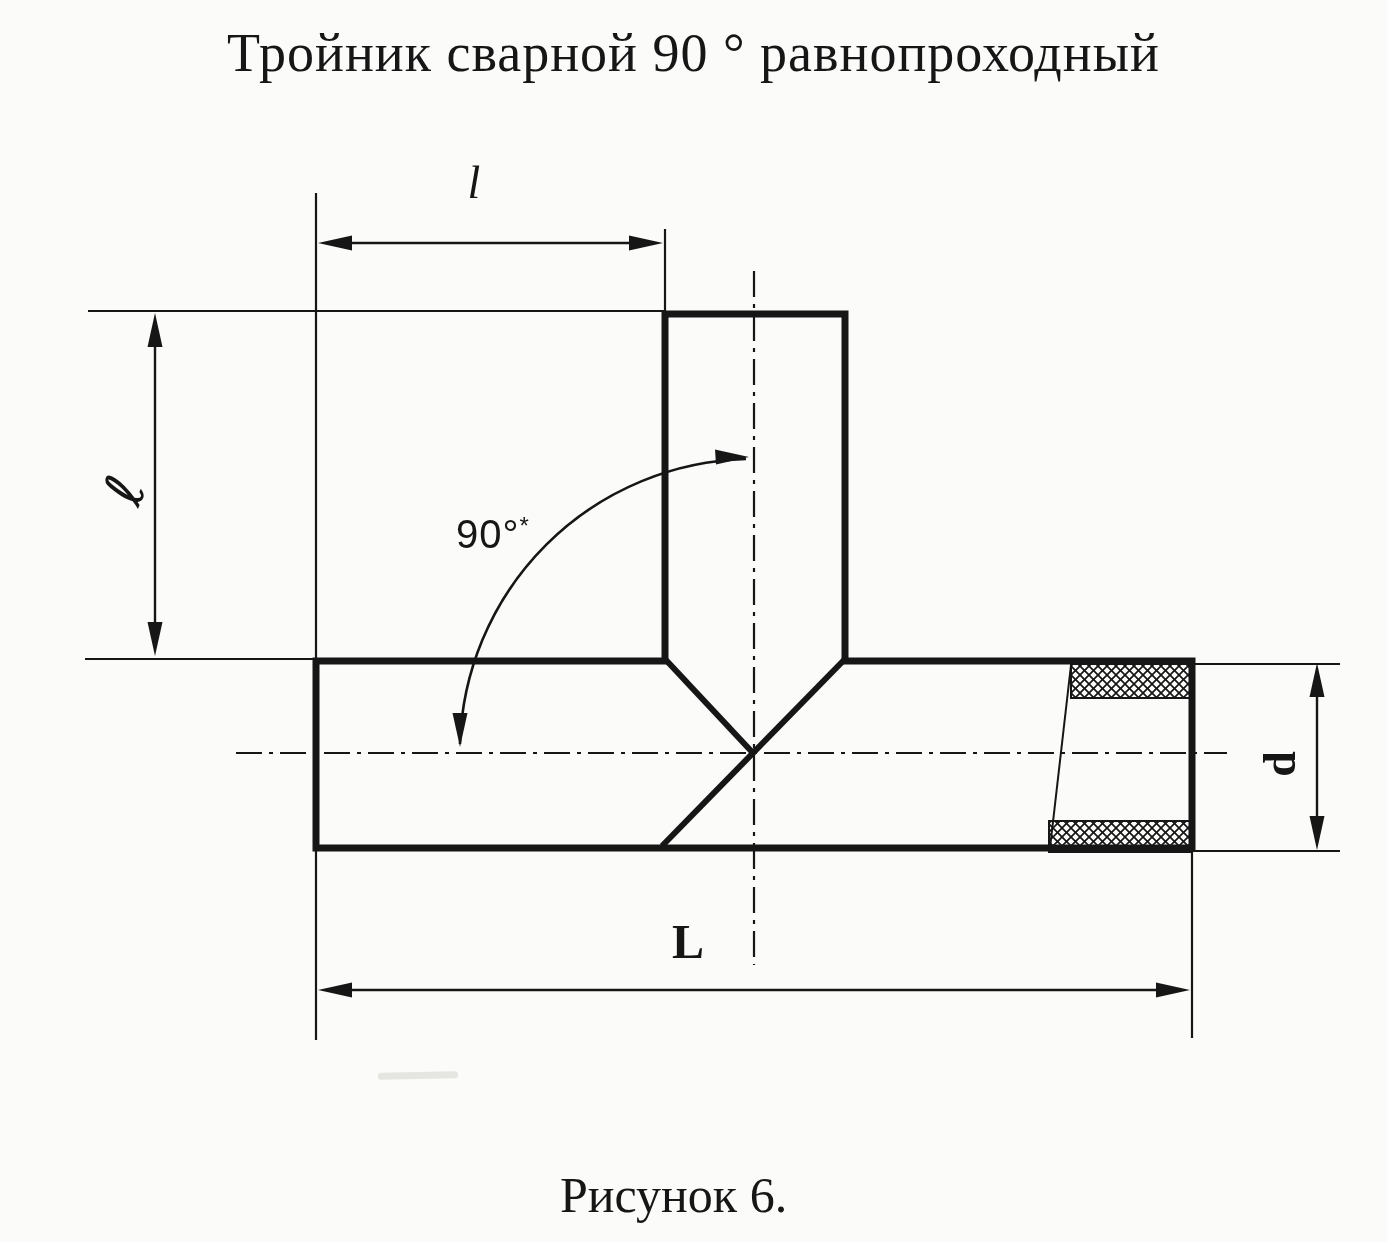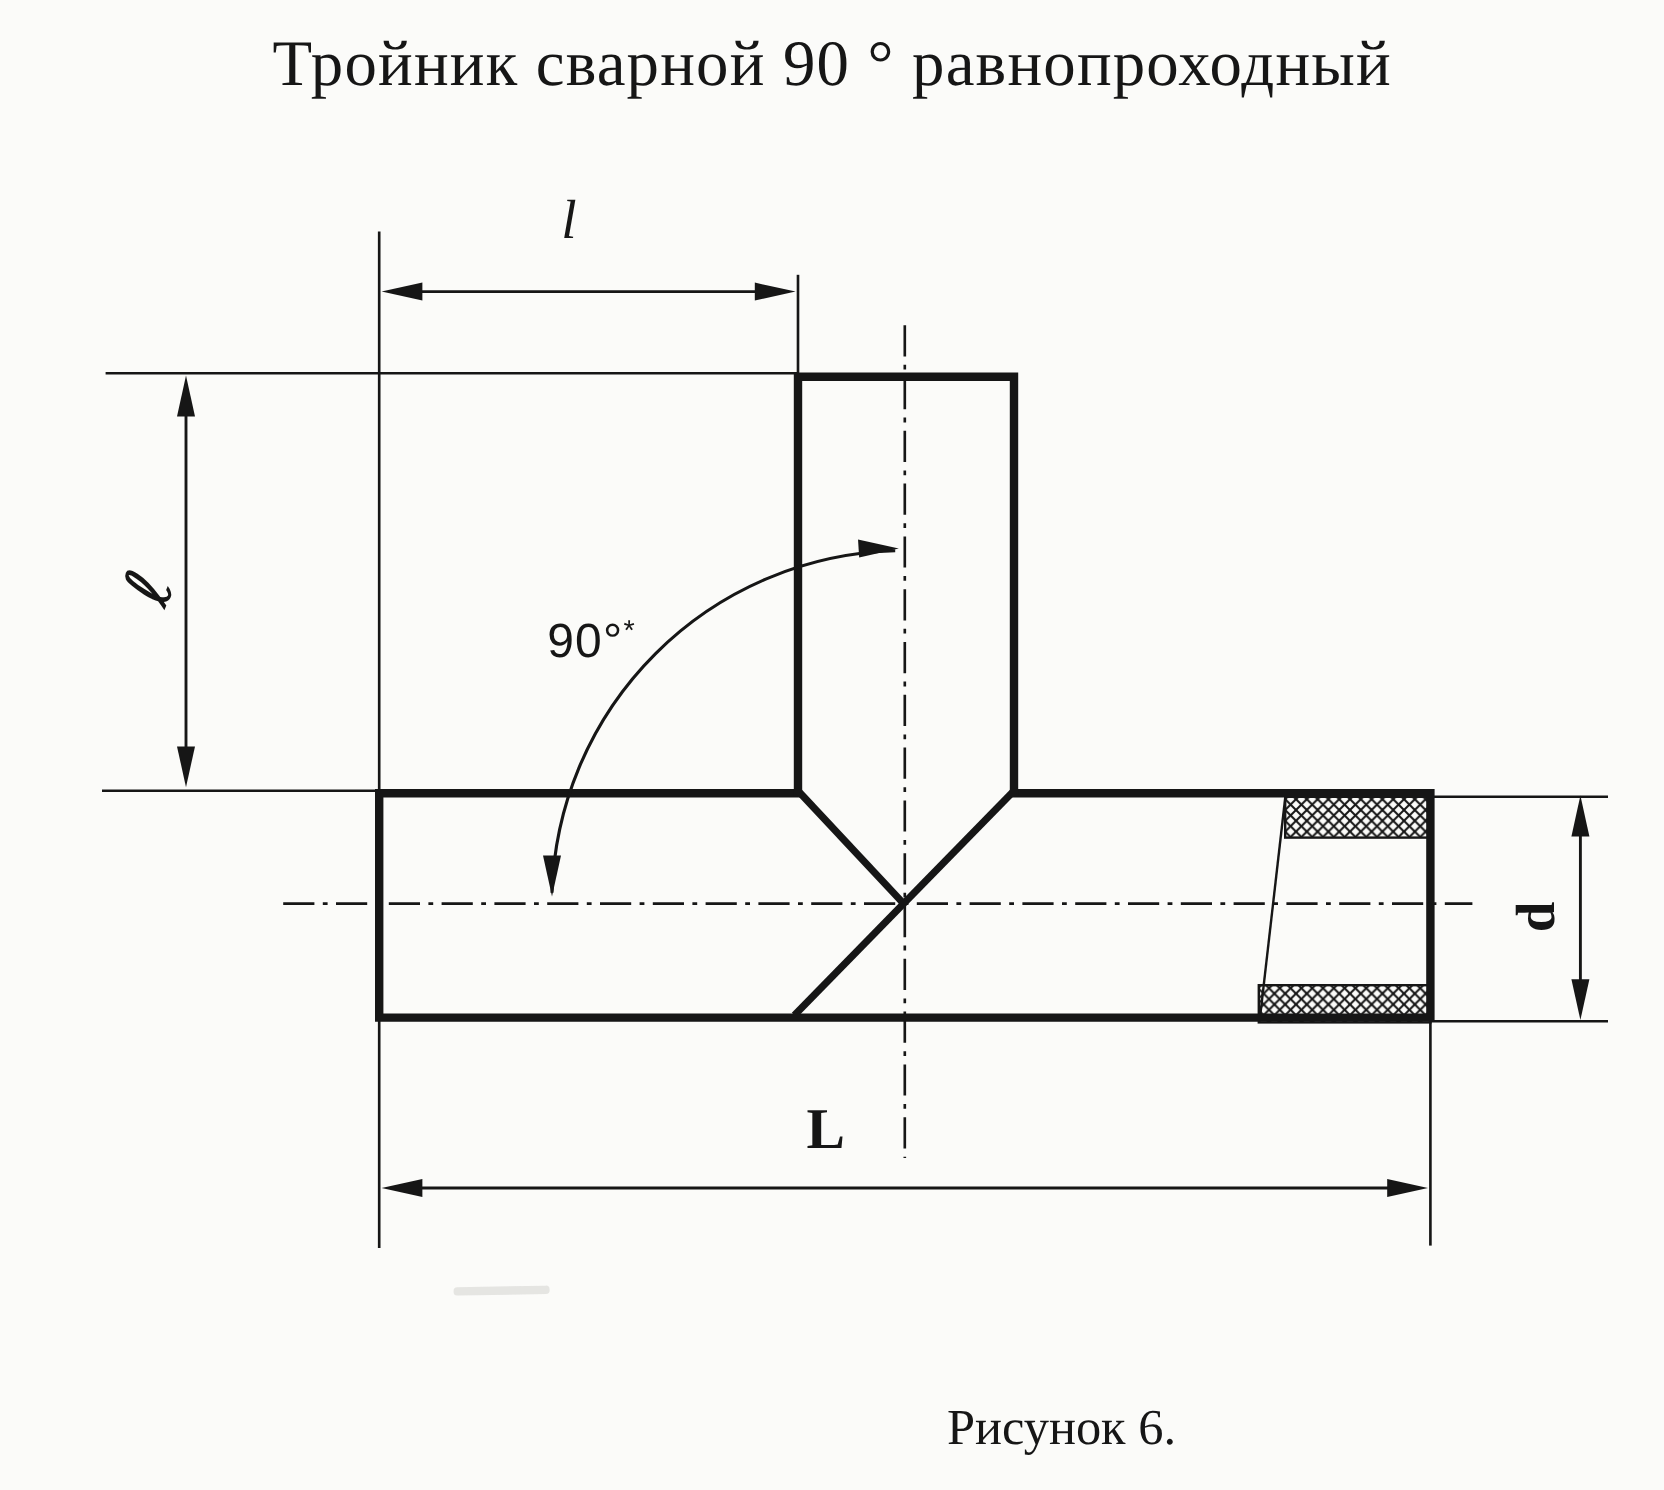--- a/index.html
+++ b/index.html
@@ -15,22 +15,22 @@
   #title{
     left:0;right:0;top:22px;
     text-align:center;
     font-size:54px;
     letter-spacing:1px;
     line-height:62px;
     white-space:nowrap;
   }
   #caption{
     left:560px;top:1166px;width:420px;
-    text-align:right;
-    font-size:42px;
+    text-align:left;
+    font-size:50px;
   }
   svg{position:absolute;left:0;top:0;}
   .dim-label{color:#161616;}
   #label-l{
     left:438px;top:156px;width:72px;
     text-align:center;
     font-style:italic;
     font-size:46px;
   }
   #label-ell{

